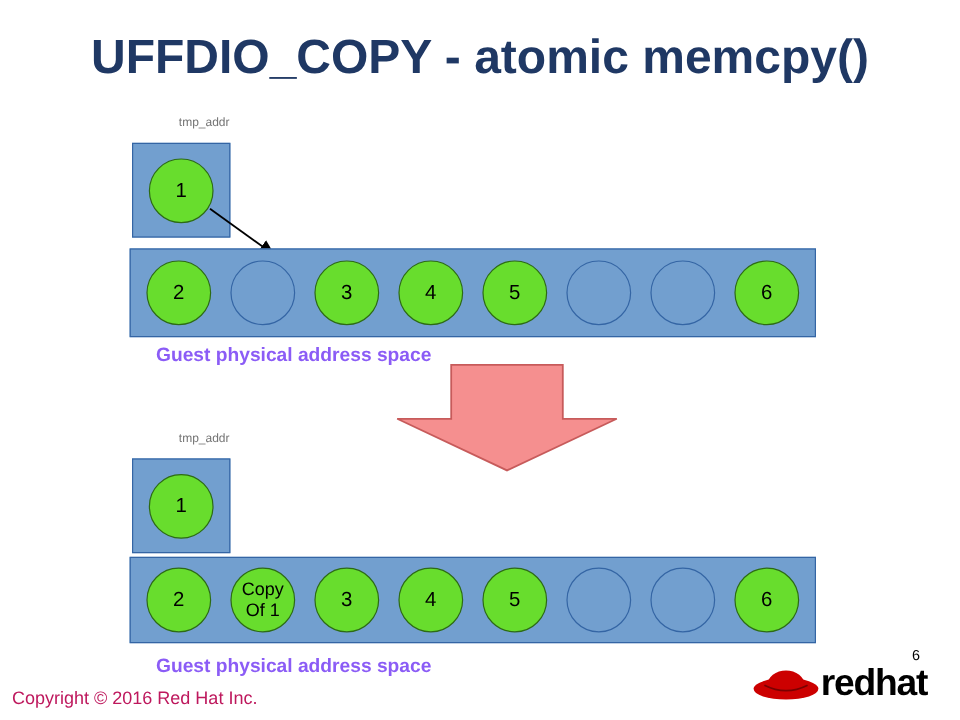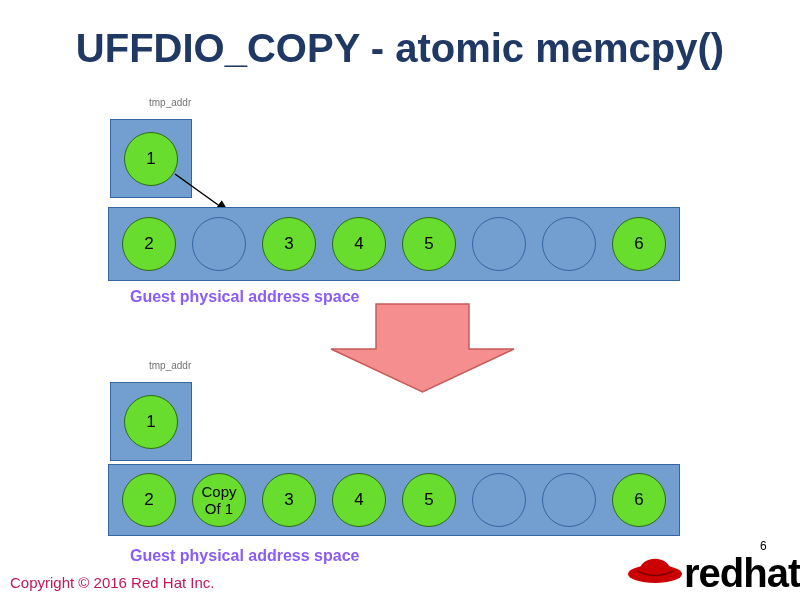--- a/index.html
+++ b/index.html
@@ -29,21 +29,21 @@
   .cell.small span { font-size:15px; line-height:1.15; display:block; width:44px; }
 
   .caption { position:absolute; font-size:16px; color:#8b5cf6;font-weight:bold; }
 
   svg.abs { position:absolute; overflow:visible; }
 
   .copyright { position:absolute; left:10px; top:574px; font-size:15px; color:#be185d; }
 
   .page-number { position:absolute; left:760px; top:539px; font-size:12px; color:#000; }
 
-  .logo-text { position:absolute; left:684px; top:551px; font-size:40px; font-weight:bold;
+  .logo-text { position:absolute; left:684px; top:551px; font-size:31px; font-weight:bold;
                color:#000; letter-spacing:-1px; }
 </style>
 </head>
 <body>
 
 <div class="slide">
 
   <h1 class="title"><span>UFFDIO_COPY - </span><span class="it">atomic</span><span> memcpy()</span></h1>
 
   <div class="label" style="left:121px; top:97px;">tmp_addr</div>

